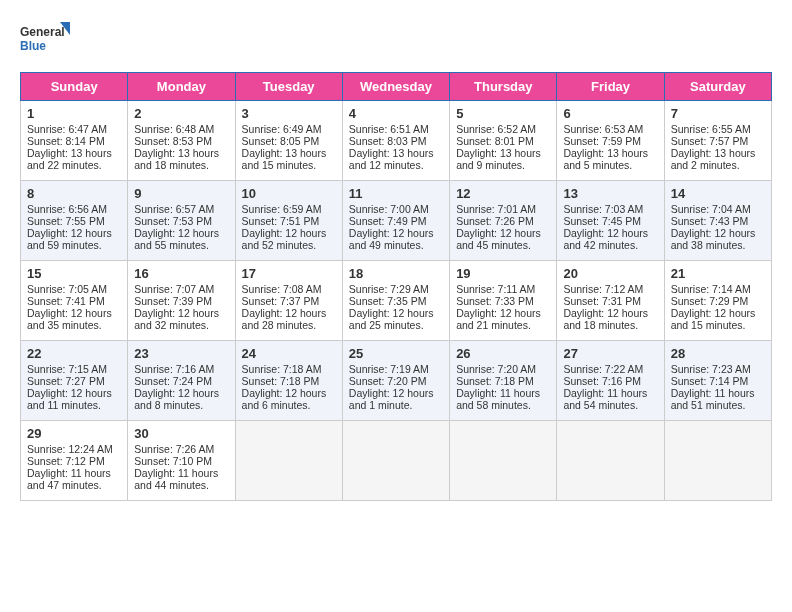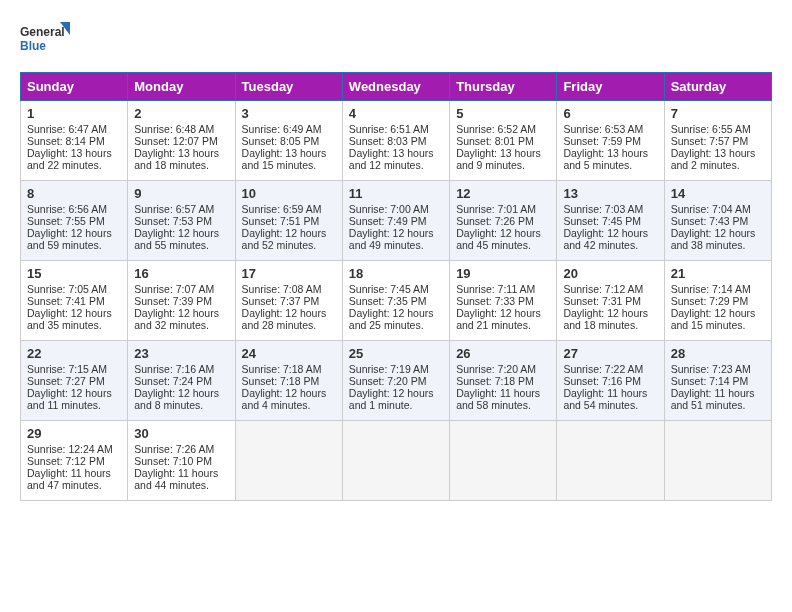--- a/index.html
+++ b/index.html
@@ -33,23 +33,23 @@
     .location-title {
       font-size: 15px;
       color: #555;
     }
     table {
       width: 100%;
       border-collapse: collapse;
       table-layout: fixed;
     }
     th {
-      background-color: #a21caf;
+      background-color: #ec4899;
       color: white;
-      text-align: left;
+      text-align: center;
       padding: 6px 6px;
       font-size: 13px;
       font-weight: bold;
       border: 1px solid #2A6DB5;
     }
     td {
       border: 1px solid #ccc;
       vertical-align: top;
       padding: 5px 6px;
       font-size: 10.5px;
@@ -110,21 +110,21 @@
         <td>
           <span class="day-num">1</span>
           <div>Sunrise: 6:47 AM</div>
           <div>Sunset: 8:14 PM</div>
           <div>Daylight: 13 hours</div>
           <div>and 22 minutes.</div>
         </td>
         <td>
           <span class="day-num">2</span>
           <div>Sunrise: 6:48 AM</div>
-          <div>Sunset: 12:07 PM</div>
+          <div>Sunset: 8:53 PM</div>
           <div>Daylight: 13 hours</div>
           <div>and 18 minutes.</div>
         </td>
         <td>
           <span class="day-num">3</span>
           <div>Sunrise: 6:49 AM</div>
           <div>Sunset: 8:05 PM</div>
           <div>Daylight: 13 hours</div>
           <div>and 15 minutes.</div>
         </td>
@@ -225,21 +225,21 @@
         </td>
         <td>
           <span class="day-num">17</span>
           <div>Sunrise: 7:08 AM</div>
           <div>Sunset: 7:37 PM</div>
           <div>Daylight: 12 hours</div>
           <div>and 28 minutes.</div>
         </td>
         <td>
           <span class="day-num">18</span>
-          <div>Sunrise: 7:45 AM</div>
+          <div>Sunrise: 7:29 AM</div>
           <div>Sunset: 7:35 PM</div>
           <div>Daylight: 12 hours</div>
           <div>and 25 minutes.</div>
         </td>
         <td>
           <span class="day-num">19</span>
           <div>Sunrise: 7:11 AM</div>
           <div>Sunset: 7:33 PM</div>
           <div>Daylight: 12 hours</div>
           <div>and 21 minutes.</div>
@@ -272,21 +272,21 @@
           <div>Sunrise: 7:16 AM</div>
           <div>Sunset: 7:24 PM</div>
           <div>Daylight: 12 hours</div>
           <div>and 8 minutes.</div>
         </td>
         <td>
           <span class="day-num">24</span>
           <div>Sunrise: 7:18 AM</div>
           <div>Sunset: 7:18 PM</div>
           <div>Daylight: 12 hours</div>
-          <div>and 4 minutes.</div>
+          <div>and 6 minutes.</div>
         </td>
         <td>
           <span class="day-num">25</span>
           <div>Sunrise: 7:19 AM</div>
           <div>Sunset: 7:20 PM</div>
           <div>Daylight: 12 hours</div>
           <div>and 1 minute.</div>
         </td>
         <td>
           <span class="day-num">26</span>

